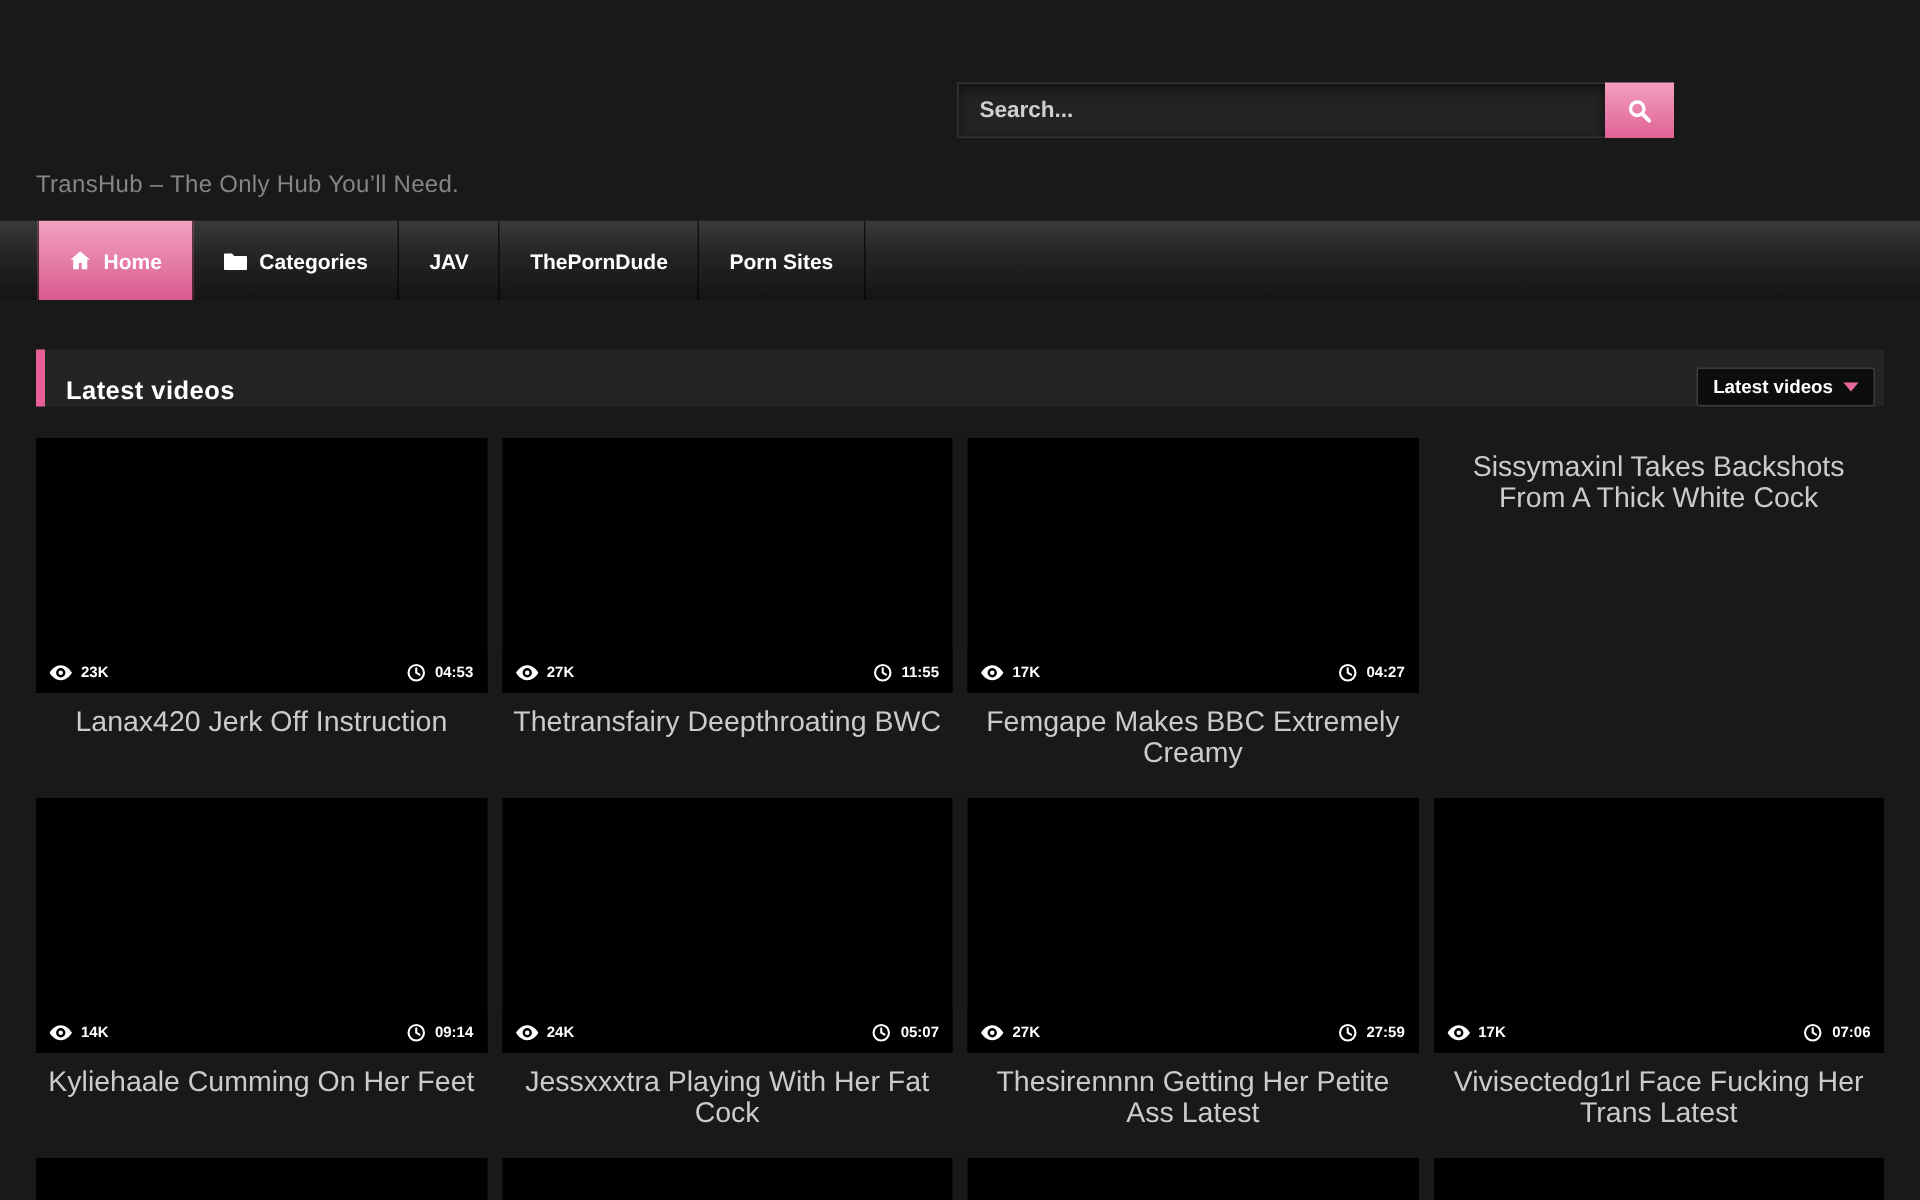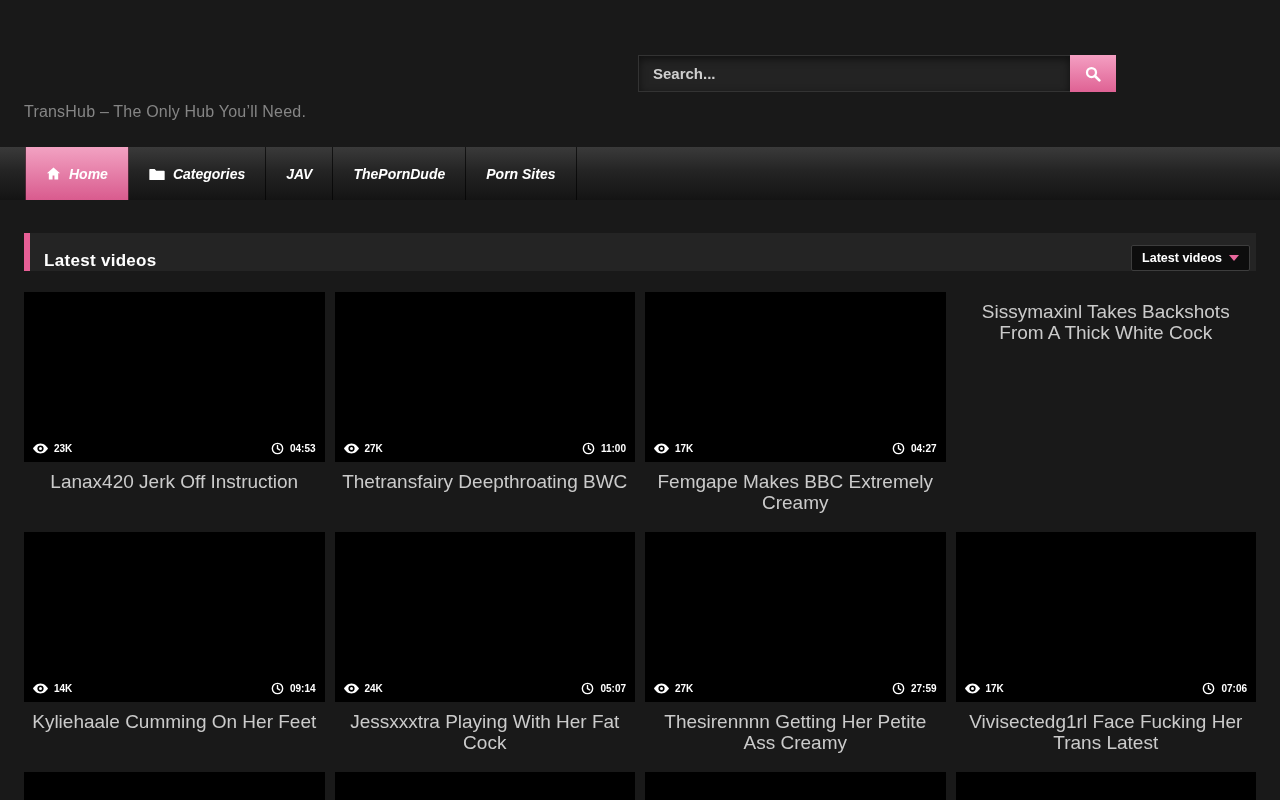--- a/index.html
+++ b/index.html
@@ -30,39 +30,38 @@
     outline: none;
   }
   .search-input::placeholder { color: #cfcfcf; opacity: 1; }
   .search-btn {
     width: 46px; height: 37px;
     background: linear-gradient(to bottom, #f49fc2, #df6294);
     border: none; cursor: pointer;
     display: flex; align-items: center; justify-content: center;
   }
   .tagline {
-    position: absolute; left: 24px; top: 103px;
+    position: absolute; left: 24px; top: 115px;
     color: #858585; font-size: 16px; letter-spacing: .2px;
   }
 
   
   .main-nav {
     height: 53px; width: 100%;
     background: linear-gradient(to bottom, #3a3a3a 0%, #242424 45%, #141414 100%);
     display: flex; align-items: stretch;
     padding-left: 25px;
   }
   .nav-tab {
     display: flex; align-items: center; gap: 8px;
     padding: 0 20px;
     color: #fff; font-size: 14px; font-weight: bold;
     border-right: 1px solid rgba(0,0,0,.65);
     cursor: pointer;
     white-space: nowrap;
-    font-style: italic;
   }
   .nav-tab:first-child { border-left: 1px solid rgba(0,0,0,.65); }
   .nav-tab.active {
     background: linear-gradient(to bottom, #f2a2c2, #d95b8e);
   }
   .nav-tab .tab-icon { display: inline-flex; }
 
   
   .section-head {
     margin: 33px 24px 0 24px;
@@ -215,21 +214,21 @@
           </span>
           <b>27K</b>
         </span>
         <span class="meta-group">
           <span style="display:inline-flex">
             <svg width="13" height="13" viewBox="0 0 24 24" fill="none" stroke="#fff" stroke-width="2.6">
               <circle cx="12" cy="12" r="9.5"></circle>
               <path d="M12 6.5V12l4 2.4" stroke-linecap="round"></path>
             </svg>
           </span>
-          <b>11:00</b>
+          <b>11:55</b>
         </span>
       </div>
     </div>
     <div class="card-title">Thetransfairy Deepthroating BWC</div>
   </div>
 
   <div class="card">
     <div class="thumb">
       <div class="meta">
         <span class="meta-group">
@@ -327,21 +326,21 @@
           <span style="display:inline-flex">
             <svg width="13" height="13" viewBox="0 0 24 24" fill="none" stroke="#fff" stroke-width="2.6">
               <circle cx="12" cy="12" r="9.5"></circle>
               <path d="M12 6.5V12l4 2.4" stroke-linecap="round"></path>
             </svg>
           </span>
           <b>27:59</b>
         </span>
       </div>
     </div>
-    <div class="card-title">Thesirennnn Getting Her Petite Ass Creamy</div>
+    <div class="card-title">Thesirennnn Getting Her Petite Ass Latest</div>
   </div>
 
   <div class="card">
     <div class="thumb">
       <div class="meta">
         <span class="meta-group">
           <span style="display:inline-flex">
             <svg width="15" height="11" viewBox="0 0 24 16">
               <path d="M12 0C6 0 1.6 5.2 0 8c1.6 2.8 6 8 12 8s10.4-5.2 12-8c-1.6-2.8-6-8-12-8zm0 13a5 5 0 1 1 0-10 5 5 0 0 1 0 10z" fill="#fff"></path>
               <circle cx="12" cy="8" r="2.4" fill="#fff"></circle>

